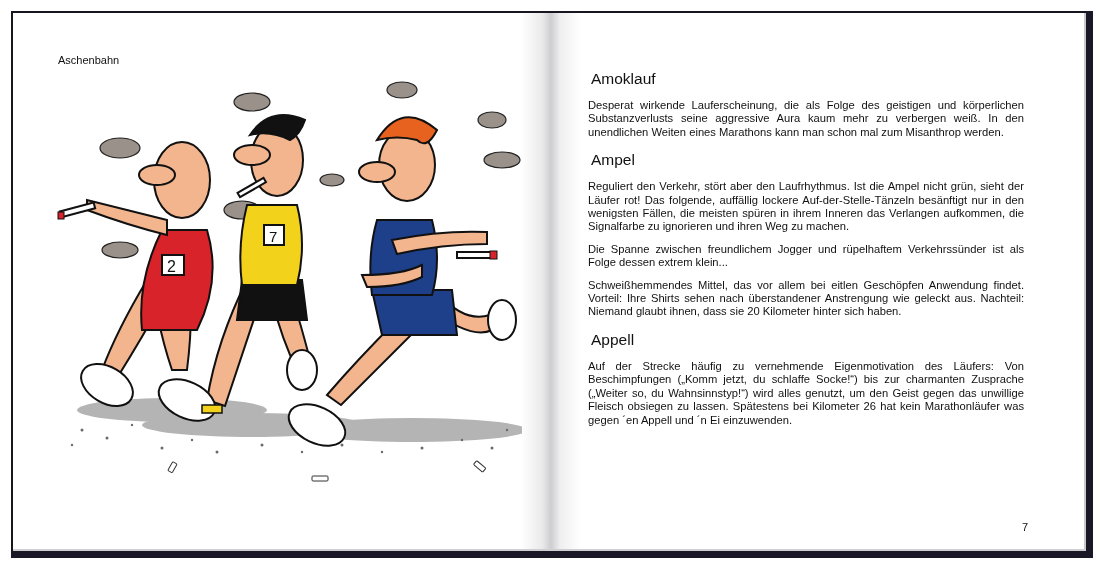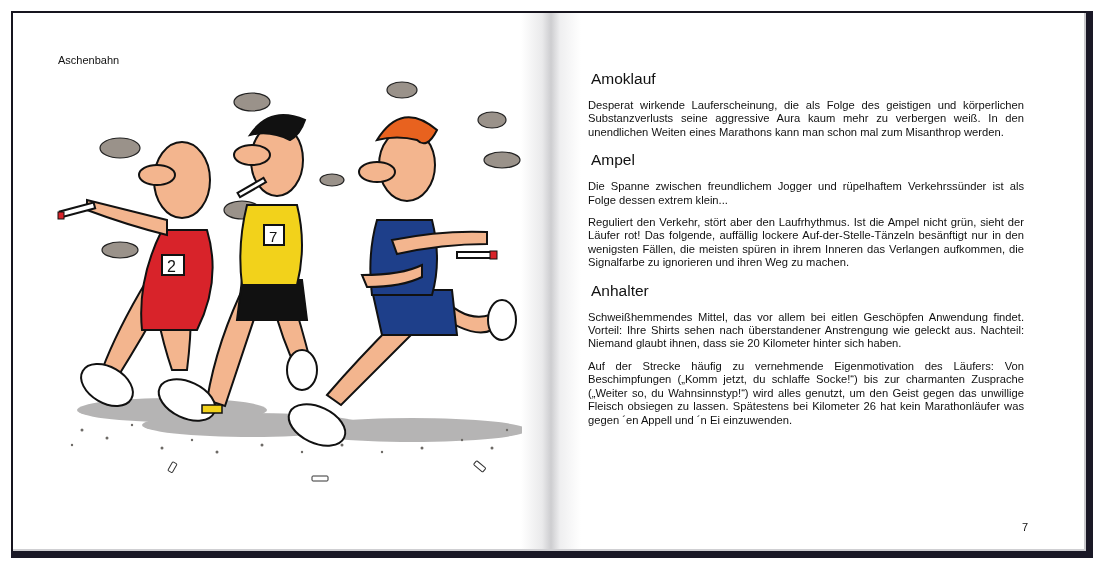--- a/index.html
+++ b/index.html
@@ -139,29 +139,29 @@
   </g>
 </svg>
 
 <div class="content">
   <div class="entry">
     <h2>Amoklauf</h2>
     <p>Desperat wirkende Lauferscheinung, die als Folge des geistigen und körperlichen Substanzverlusts seine aggressive Aura kaum mehr zu verbergen weiß. In den unendlichen Weiten eines Marathons kann man schon mal zum Misanthrop werden.</p>
   </div>
   <div class="entry">
     <h2>Ampel</h2>
+    <p>Reguliert den Verkehr, stört aber den Laufrhythmus. Ist die Ampel nicht grün, sieht der Läufer rot! Das folgende, auffällig lockere Auf-der-Stelle-Tänzeln besänftigt nur in den wenigsten Fällen, die meisten spüren in ihrem Inneren das Verlangen aufkommen, die Signalfarbe zu ignorieren und ihren Weg zu machen.</p>
     <p>Die Spanne zwischen freundlichem Jogger und rüpelhaftem Verkehrssünder ist als Folge dessen extrem klein...</p>
-    <p>Reguliert den Verkehr, stört aber den Laufrhythmus. Ist die Ampel nicht grün, sieht der Läufer rot! Das folgende, auffällig lockere Auf-der-Stelle-Tänzeln besänftigt nur in den wenigsten Fällen, die meisten spüren in ihrem Inneren das Verlangen aufkommen, die Signalfarbe zu ignorieren und ihren Weg zu machen.</p>
   </div>
   <div class="entry">
   </div>
   <div class="entry">
-    <h2>Anhalter</h2>
   </div>
   <div class="entry">
     <p>Schweißhemmendes Mittel, das vor allem bei eitlen Geschöpfen Anwendung findet. Vorteil: Ihre Shirts sehen nach überstandener Anstrengung wie geleckt aus. Nachteil: Niemand glaubt ihnen, dass sie 20 Kilometer hinter sich haben.</p>
   </div>
   <div class="entry">
+    <h2>Appell</h2>
     <p>Auf der Strecke häufig zu vernehmende Eigenmotivation des Läufers: Von Beschimpfungen („Komm jetzt, du schlaffe Socke!“) bis zur charmanten Zusprache („Weiter so, du Wahnsinnstyp!“) wird alles genutzt, um den Geist gegen das unwillige Fleisch obsiegen zu lassen. Spätestens bei Kilometer 26 hat kein Marathonläufer was gegen ´en Appell und ´n Ei einzuwenden.</p>
   </div>
 </div>
 
 <div class="page-number">7</div>
 
 </body></html>

